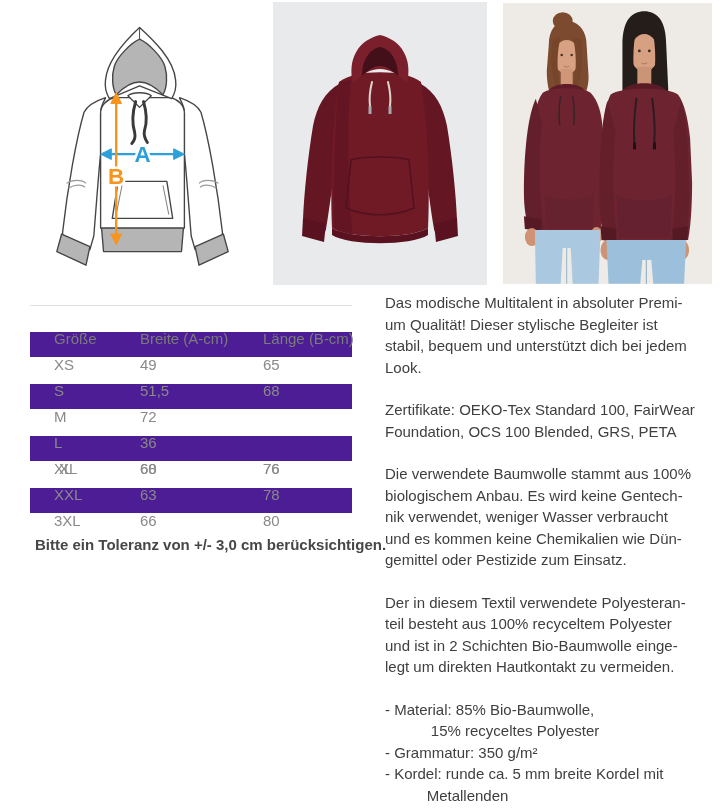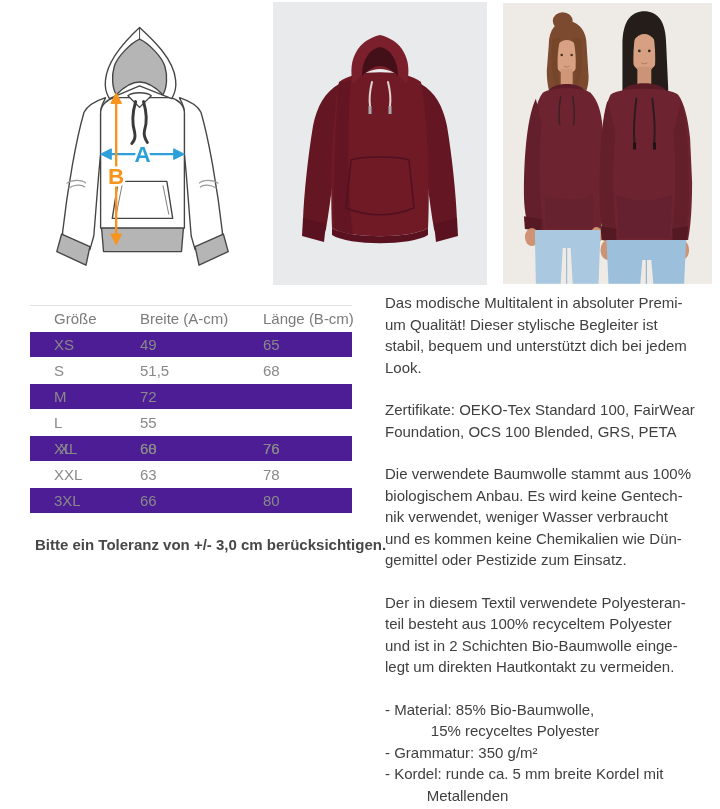--- a/index.html
+++ b/index.html
@@ -11,21 +11,21 @@
   #diagram-box{left:45px;top:8px;width:195px;height:265px;}
   #studio-box{left:273px;top:2px;width:214px;height:283px;}
   #models-box{left:503px;top:3px;width:209px;height:281px;}
   .img-box svg{display:block;width:100%;height:100%;}
 
   
   .size-table{position:absolute;left:30px;top:305px;width:322px;font-size:15px;color:#898989;}
   .trow{display:grid;grid-template-columns:86px 123px 1fr;padding-left:24px;height:25px;line-height:25px;border-bottom:1px solid #fff;}
   .trow.head{height:25px;line-height:25px;color:#7b7b7b;border-top:1px solid #e2e2e2;background:#fff;}
   .trow.shaded{background:#4c1d95;}
-  .tcell{overflow:visible;white-space:nowrap;}
+  .tcell{overflow:visible;white-space:nowrap;margin-top:20px;}
   .cellwrap{position:relative;display:inline-block;text-align:right;}
   .ghost{position:absolute;top:0;}
   .ghost.gx{left:5px;}
   .ghost.g0{left:0;}
 
   .tolerance{position:absolute;left:35px;top:536px;font-size:15px;color:#474747;font-weight:bold;}
 
   
   .description{position:absolute;left:385px;top:292px;width:332px;color:#3f3f3f;font-size:15px;line-height:21.5px;}
   .description .para{white-space:pre;margin:0 0 21px 0;}
@@ -192,21 +192,21 @@
       <span class="tcell">S</span>
       <span class="tcell">51,5</span>
       <span class="tcell">68</span>
     </div>
     <div class="trow shaded">
       <span class="tcell">M</span>
       <span class="tcell">72</span>
     </div>
     <div class="trow">
       <span class="tcell">L</span>
-      <span class="tcell">55</span>
+      <span class="tcell">36</span>
     </div>
 
     <div class="trow shaded">
       <span class="tcell">
         <span class="cellwrap"><span>XL</span><span class="ghost gx">XL</span></span>
       </span>
       <span class="tcell">
         <span class="cellwrap"><span>60</span><span class="ghost g0">68</span></span>
       </span>
       <span class="tcell">

